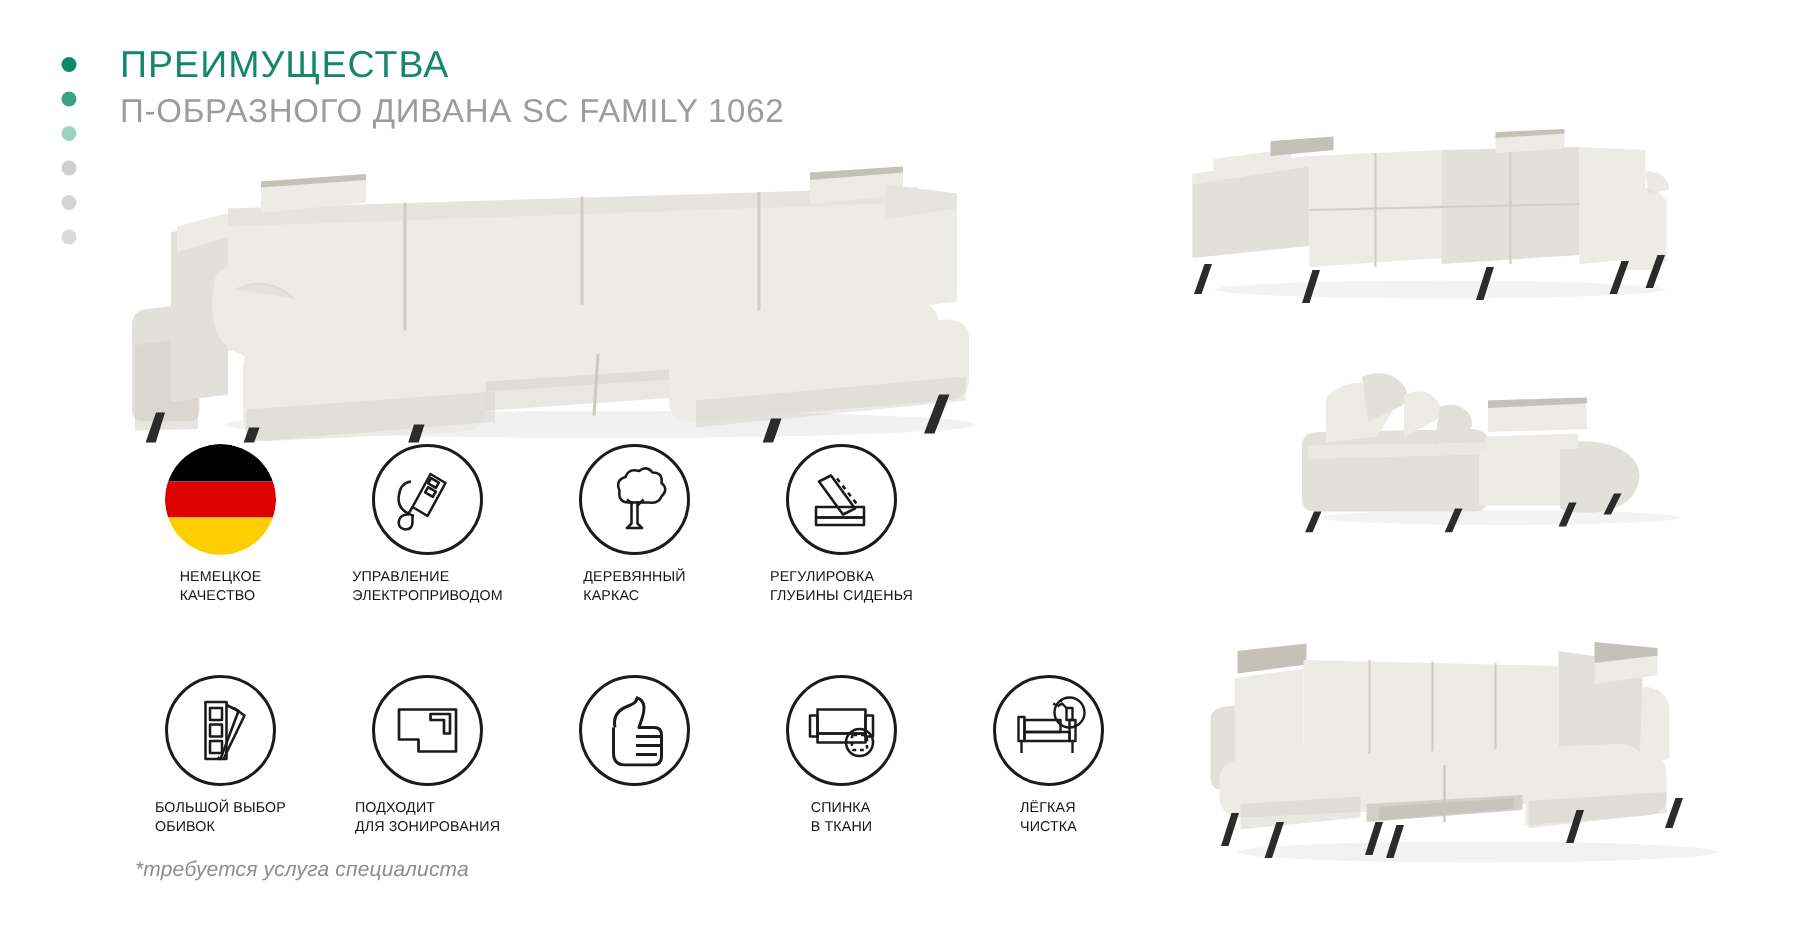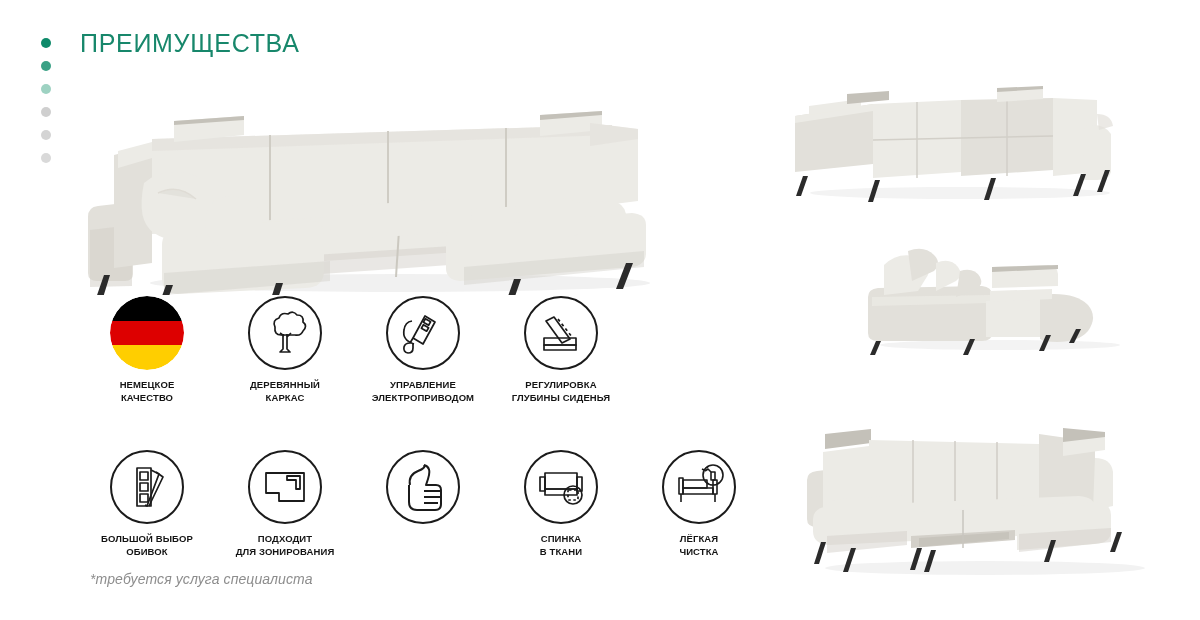--- a/index.html
+++ b/index.html
@@ -32,22 +32,22 @@
   .feat-row{display:flex;}
   .feat{width:138px;display:flex;flex-direction:column;align-items:center;}
   .feat-circle{
     width:74px;height:74px;border-radius:50%;
     border:2px solid #1b1b1b;box-sizing:border-box;
     display:flex;align-items:center;justify-content:center;
     overflow:hidden;background:#fff;
   }
   .feat-circle.flag{border:none;}
   .feat-label{
-    margin-top:9px;text-align:center;
-    font-size:9.5px;font-weight:bold;color:#141414;
+    margin-top:9px;
+    font-size:9.5px;font-weight:normal;color:#141414;
     line-height:12.5px;letter-spacing:.1px;
     text-transform:uppercase;white-space:pre-line;
   }
   .feat-row.second{margin-top:46px;}
 
   .flag-circle{width:74px;height:74px;border-radius:50%;overflow:hidden;display:block;}
   .flag-b{height:33.333%;background:#000000;}
   .flag-r{height:33.333%;background:#dd0000;}
   .flag-y{height:33.333%;background:#ffce00;}
 
@@ -78,20 +78,21 @@
     <span class="dot" style="background:#0e8a6a"></span>
     <span class="dot" style="background:#3aa185"></span>
     <span class="dot" style="background:#9ed2c2"></span>
     <span class="dot" style="background:#cfcfcf"></span>
     <span class="dot" style="background:#d4d4d4"></span>
     <span class="dot" style="background:#d9d9d9"></span>
   </div>
 
   <div class="heading">
     <div class="title">ПРЕИМУЩЕСТВА</div>
+    <div class="subtitle">П-ОБРАЗНОГО ДИВАНА SC FAMILY 1062</div>
   </div>
 
   <div class="photo" style="left:70px;top:95px;">
     <svg width="610" height="200" viewBox="0 0 610 200">
       <ellipse cx="330" cy="188" rx="250" ry="9" fill="#f1f1f1"></ellipse>
 
       <path class="fab-m" d="M18 122 q0-10 10-11 l26-3 q9 0 9 9 l0 62 q0 7-8 7 l-28 0 q-9 0-9-8 z"></path>
       <path class="fab-d" d="M20 135 l42-5 0 61 -42 1 z" opacity=".55"></path>
 
       <path class="fab-m" d="M44 60 l38-10 0 118 -38 5 z"></path>
@@ -250,42 +251,42 @@
             <span class="flag-r" style="display:block"></span>
             <span class="flag-y" style="display:block"></span>
           </span>
         </div>
         <div class="feat-label">НЕМЕЦКОЕ
 КАЧЕСТВО</div>
       </div>
 
       <div class="feat">
         <div class="feat-circle">
-          <svg width="46" height="46" viewBox="0 0 46 46" fill="none" stroke="#1b1b1b" stroke-width="1.7" stroke-linejoin="round">
-            <path d="M13 17 q-3 -7 4 -9 q2 -6 9 -4 q5 -4 9 1 q7 0 6 7 q5 4 0 9 q-2 5 -8 4 l-14 0 q-7 0 -6 -8 z"></path>
-            <path d="M21 24 l0 15 -3 3 l10 0 -3 -3 0 -15"></path>
-            <path d="M22 26 l-4 -3 M25 27 l4 -4"></path>
-          </svg>
-        </div>
-        <div class="feat-label">ДЕРЕВЯННЫЙ
-КАРКАС</div>
-      </div>
-
-      <div class="feat">
-        <div class="feat-circle">
           <svg width="50" height="50" viewBox="0 0 50 50" fill="none" stroke="#1b1b1b" stroke-width="1.7" stroke-linejoin="round">
             <path d="M27 8 l10 6 -12 22 -10 -6 z"></path>
             <rect x="26" y="12" width="6" height="4" transform="rotate(30 29 14)"></rect>
             <rect x="24" y="18" width="6" height="4" transform="rotate(30 27 20)"></rect>
             <path d="M15 30 l-3 5 q-5 0 -6 4 q-1 5 4 6 q5 0 5 -5 l0 -4"></path>
             <path d="M16 36 q-12 -4 -10 -14 q1 -8 8 -9"></path>
           </svg>
         </div>
         <div class="feat-label">УПРАВЛЕНИЕ
 ЭЛЕКТРОПРИВОДОМ</div>
+      </div>
+
+      <div class="feat">
+        <div class="feat-circle">
+          <svg width="46" height="46" viewBox="0 0 46 46" fill="none" stroke="#1b1b1b" stroke-width="1.7" stroke-linejoin="round">
+            <path d="M13 17 q-3 -7 4 -9 q2 -6 9 -4 q5 -4 9 1 q7 0 6 7 q5 4 0 9 q-2 5 -8 4 l-14 0 q-7 0 -6 -8 z"></path>
+            <path d="M21 24 l0 15 -3 3 l10 0 -3 -3 0 -15"></path>
+            <path d="M22 26 l-4 -3 M25 27 l4 -4"></path>
+          </svg>
+        </div>
+        <div class="feat-label">ДЕРЕВЯННЫЙ
+КАРКАС</div>
       </div>
 
       <div class="feat">
         <div class="feat-circle">
           <svg width="50" height="48" viewBox="0 0 50 48" fill="none" stroke="#1b1b1b" stroke-width="1.7" stroke-linejoin="round">
             <path d="M10 12 l8 -4 16 22 -8 4 z"></path>
             <path d="M22 10 l14 18" stroke-dasharray="3 3"></path>
             <path d="M8 29 l32 0 0 7 -32 0 z"></path>
             <path d="M8 36 l32 0 0 5 -32 0 z"></path>
           </svg>

